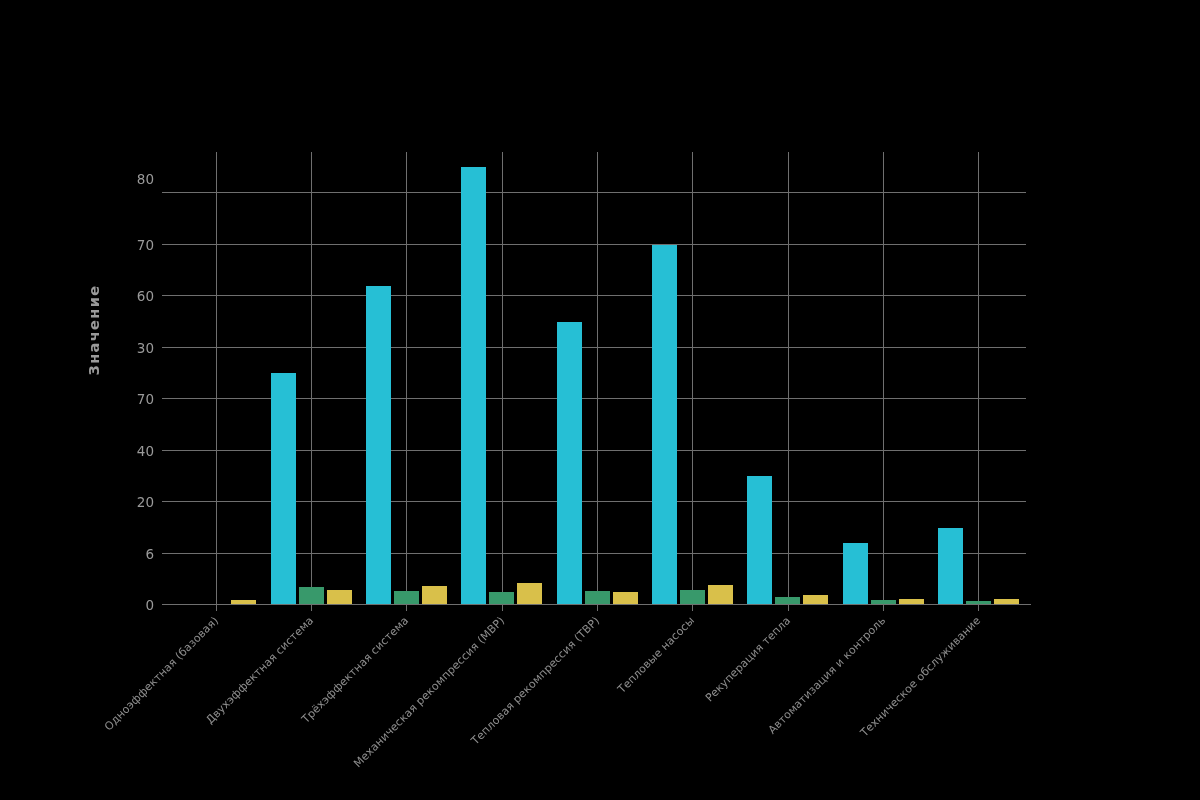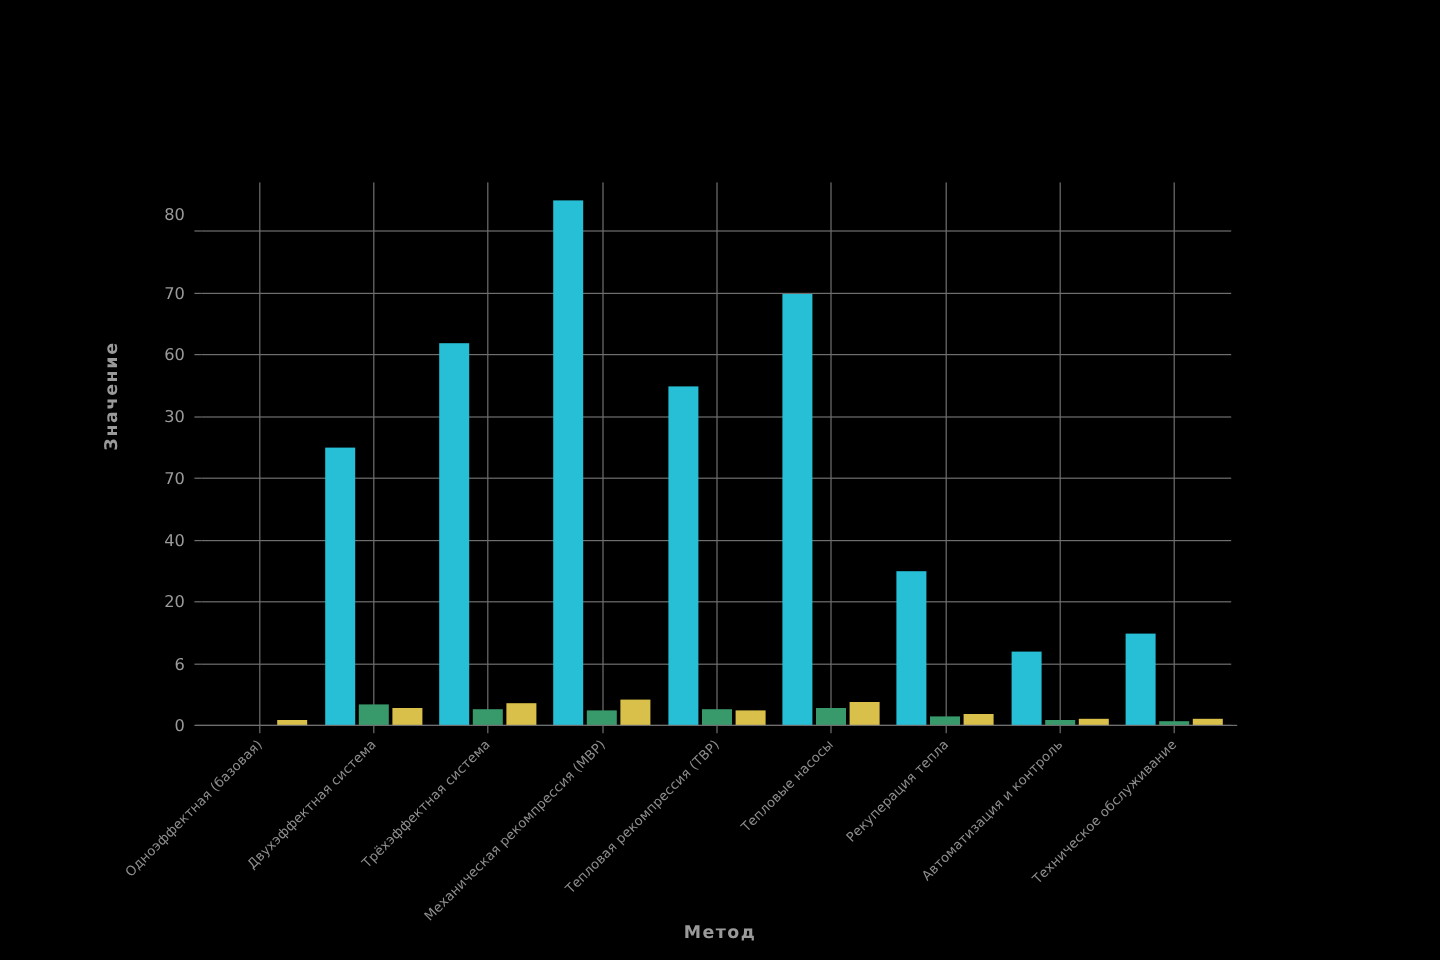--- a/index.html
+++ b/index.html
@@ -278,15 +278,14 @@
           <div class="xtick-label" style="left: 615.667px; margin-top: 9px;">Рекуперация тепла</div>
           <div class="xtick-mark" style="left: 715px;"></div>
           <div class="xtick-label" style="left: 711px; margin-top: 9px;">Автоматизация и контроль</div>
           <div class="xtick-mark" style="left: 810.333px;"></div>
           <div class="xtick-label" style="left: 806.333px; margin-top: 9px;">Техническое обслуживание</div>
         </div>
       <div class="axis-baseline"></div>
     </div>
   </div>
 
-  <div class="xlabel">Метод</div>
 
 </div>
 
 </body></html>

